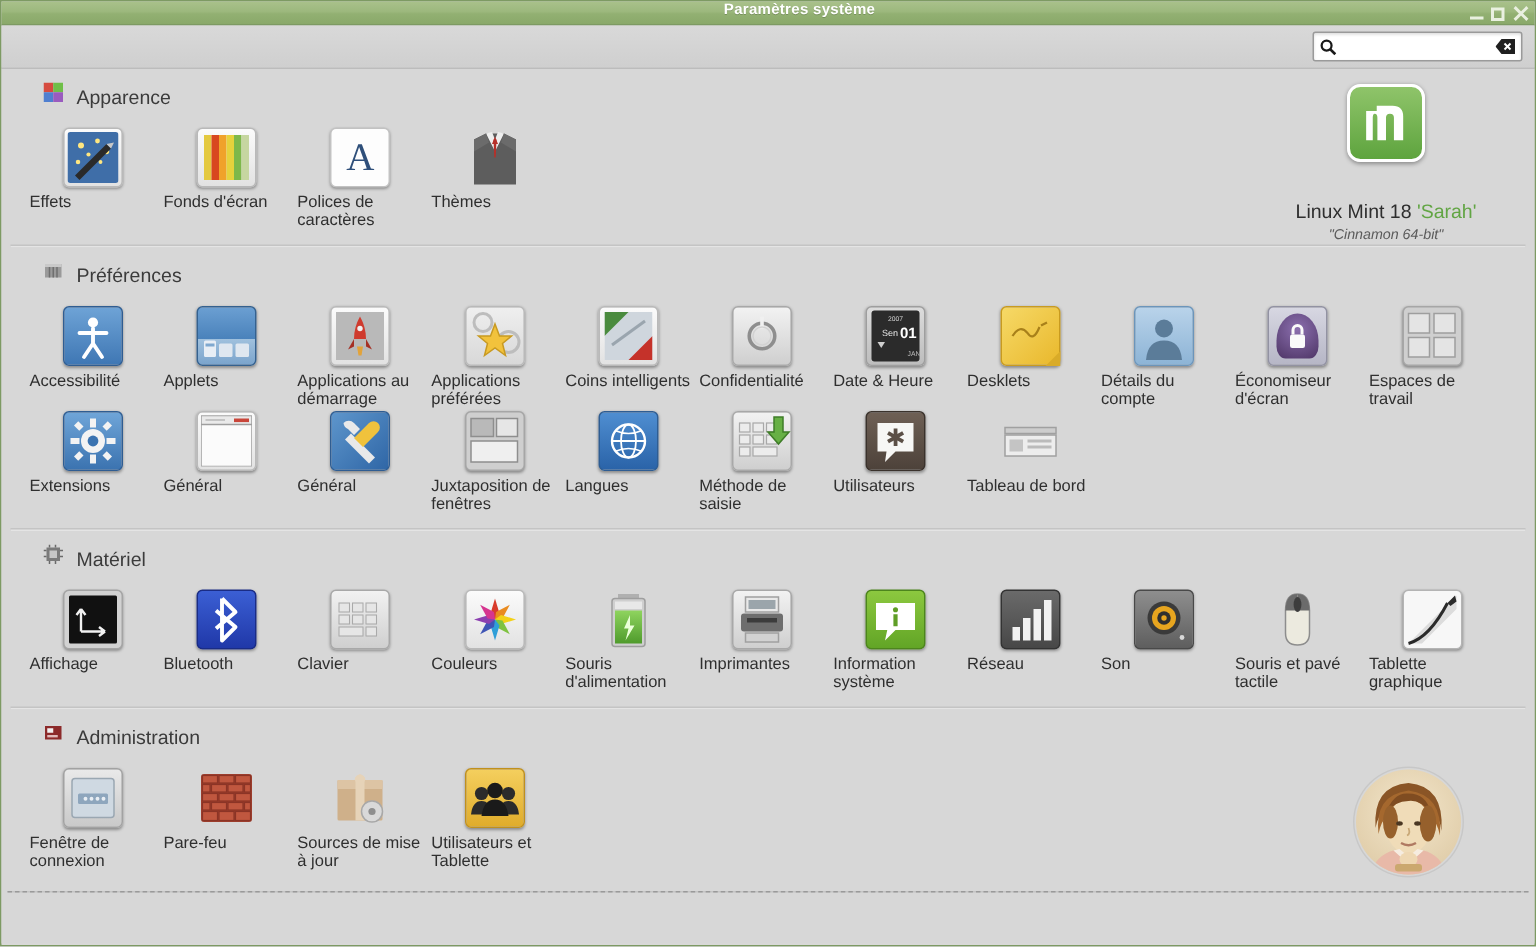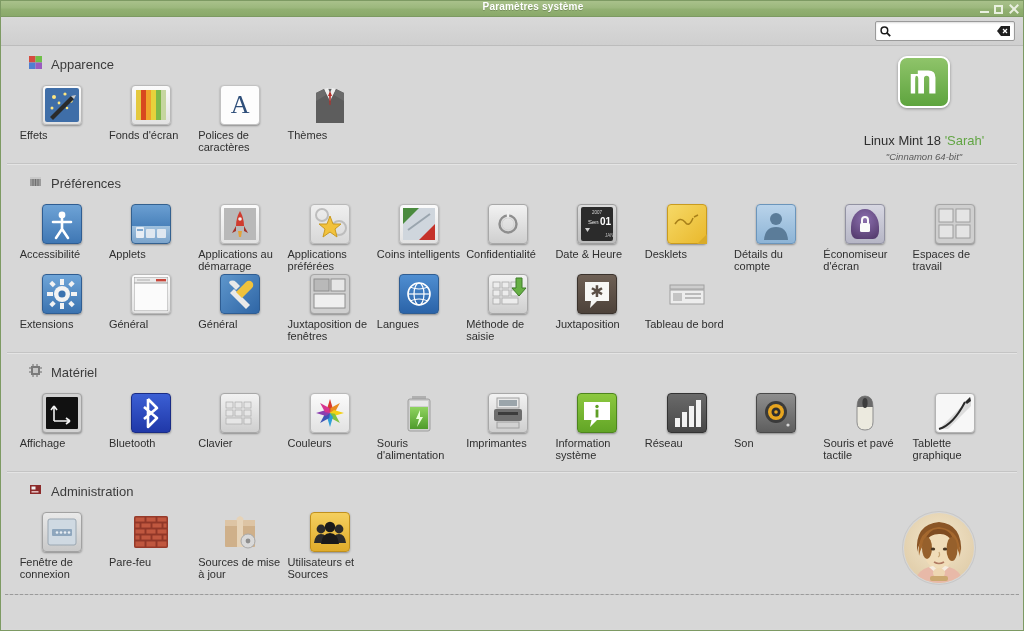--- a/index.html
+++ b/index.html
@@ -532,21 +532,21 @@
         </div>
 
         <div class="tile">
           <div class="ico">
             <div class="sq" style="background:linear-gradient(to bottom,#6e6055,#4d423a);border:1px solid #3a322c"></div>
             <svg style="position:absolute;inset:0" width="40" height="40" viewBox="0 0 40 40">
               <path d="M8 8 H32 V27 H20 L13 34 L14 27 H8 Z" fill="#f7f7f5"></path>
               <text x="20" y="23" font-family="Liberation Sans,sans-serif" font-size="16" fill="#5b4f46" text-anchor="middle">✱</text>
             </svg>
           </div>
-          <div class="lbl">Juxtaposition</div>
+          <div class="lbl">Utilisateurs</div>
         </div>
 
         <div class="tile">
           <div class="ico">
             <svg width="40" height="40" viewBox="0 0 40 40">
               <rect x="3" y="11" width="34" height="4" fill="#cdcdcd" stroke="#a0a0a0"></rect>
               <rect x="3" y="16" width="34" height="14" fill="#ededed" stroke="#a0a0a0"></rect>
               <rect x="6" y="19" width="9" height="8" fill="#c4c4c4"></rect>
               <rect x="18" y="19" width="16" height="2" fill="#bbbbbb"></rect>
               <rect x="18" y="23" width="16" height="2" fill="#bbbbbb"></rect>
@@ -823,21 +823,21 @@
             <div class="sq" style="background:linear-gradient(to bottom,#f4cf5e,#e0ac2b);border:1px solid #c0901d"></div>
             <svg style="position:absolute;inset:0" width="40" height="40" viewBox="0 0 40 40">
               <circle cx="11" cy="17" r="4.4" fill="#2b2b2b"></circle>
               <path d="M4 31 Q5 22 11 22 Q17 22 18 31 Z" fill="#2b2b2b"></path>
               <circle cx="29" cy="17" r="4.4" fill="#2b2b2b"></circle>
               <path d="M22 31 Q23 22 29 22 Q35 22 36 31 Z" fill="#2b2b2b"></path>
               <circle cx="20" cy="15" r="5.2" fill="#1a1a1a"></circle>
               <path d="M11 32 Q12.5 21 20 21 Q27.5 21 29 32 Z" fill="#1a1a1a"></path>
             </svg>
           </div>
-          <div class="lbl">Utilisateurs et Sources</div>
+          <div class="lbl">Utilisateurs et Tablette</div>
         </div>
       </div>
 
       <div class="avatarwrap">
         <svg class="avatar-photo" viewBox="0 0 72 72">
           <defs>
             <clipPath id="avclip">
                 <circle cx="36" cy="36" r="35"></circle>
               </clipPath>
             <radialGradient id="sep" cx="50%" cy="40%" r="70%">

